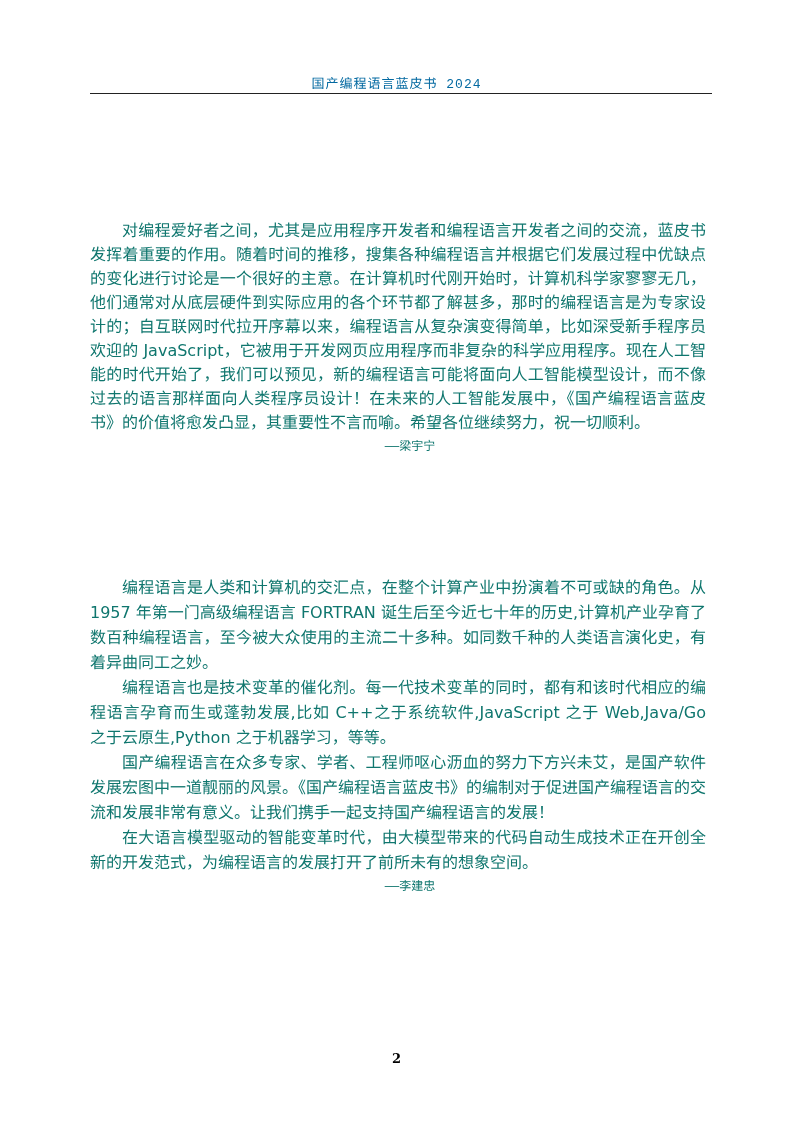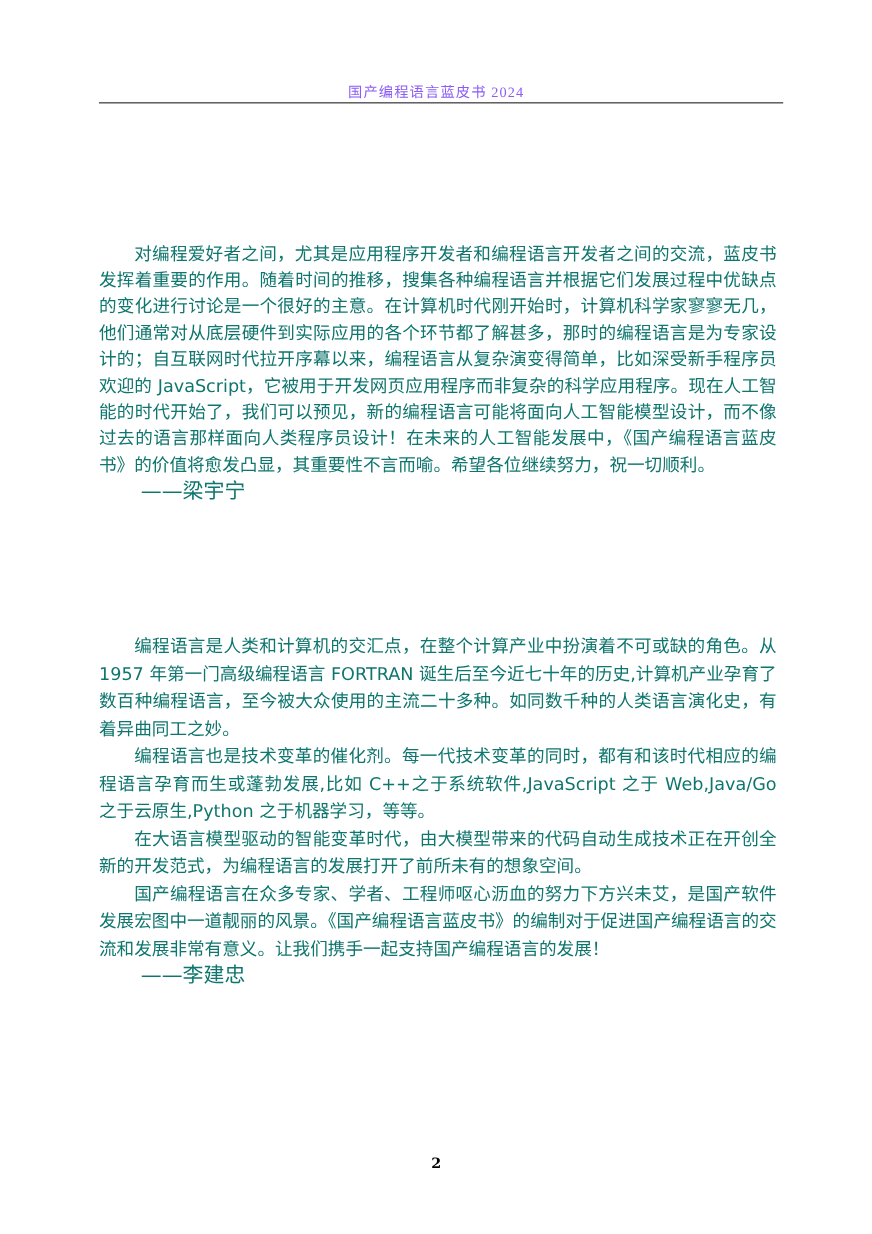--- a/index.html
+++ b/index.html
@@ -17,24 +17,24 @@
     color: #1c1c1c;
     font-family: "DejaVu Sans", sans-serif;
     overflow: hidden;
   }
   .doc-header-title {
     position: absolute;
     top: 73px;
     left: 0;
     width: 100%;
     text-align: center;
-    font-family: Liberation Serif, serif;
+    font-family: Liberation Mono, monospace;
     font-size: 13px;
     letter-spacing: 1px;
-    color: #8b5cf6;
+    color: #0369a1;
   }
   .doc-header-rule {
     position: absolute;
     top: 93px;
     left: 90px;
     width: 622px;
     height: 1px;
     background: #222222;
   }
   .foreword {
@@ -54,24 +54,25 @@
     top: 575px;
     line-height: 25px;
   }
   .foreword p {
     margin: 0;
     padding: 0;
     text-indent: 2em;
   }
   .signature {
     margin-top: 10px;
-    text-align: left;
+    text-align: center;
     text-indent: 0;
     padding-right: 42px;
-    font-size: 19px;
+    font-size: 12px;
+    font-family: Liberation Mono, monospace;
   }
   .page-number {
     position: absolute;
     top: 1051px;
     left: 0;
     width: 100%;
     text-align: center;
     font-family: "DejaVu Serif", serif;
     font-size: 13px;
     font-weight: bold;
@@ -88,20 +89,20 @@
   <div class="doc-header-rule"></div>
 
   <div class="foreword foreword-1">
     <p>对编程爱好者之间，尤其是应用程序开发者和编程语言开发者之间的交流，蓝皮书发挥着重要的作用。随着时间的推移，搜集各种编程语言并根据它们发展过程中优缺点的变化进行讨论是一个很好的主意。在计算机时代刚开始时，计算机科学家寥寥无几，他们通常对从底层硬件到实际应用的各个环节都了解甚多，那时的编程语言是为专家设计的；自互联网时代拉开序幕以来，编程语言从复杂演变得简单，比如深受新手程序员欢迎的 JavaScript，它被用于开发网页应用程序而非复杂的科学应用程序。现在人工智能的时代开始了，我们可以预见，新的编程语言可能将面向人工智能模型设计，而不像过去的语言那样面向人类程序员设计！在未来的人工智能发展中，《国产编程语言蓝皮书》的价值将愈发凸显，其重要性不言而喻。希望各位继续努力，祝一切顺利。</p>
     <p class="signature">——梁宇宁</p>
   </div>
 
   <div class="foreword foreword-2">
     <p>编程语言是人类和计算机的交汇点，在整个计算产业中扮演着不可或缺的角色。从 1957 年第一门高级编程语言 FORTRAN 诞生后至今近七十年的历史,计算机产业孕育了数百种编程语言，至今被大众使用的主流二十多种。如同数千种的人类语言演化史，有着异曲同工之妙。</p>
     <p>编程语言也是技术变革的催化剂。每一代技术变革的同时，都有和该时代相应的编程语言孕育而生或蓬勃发展,比如 C++之于系统软件,JavaScript 之于 Web,Java/Go 之于云原生,Python 之于机器学习，等等。</p>
+    <p>国产编程语言在众多专家、学者、工程师呕心沥血的努力下方兴未艾，是国产软件发展宏图中一道靓丽的风景。《国产编程语言蓝皮书》的编制对于促进国产编程语言的交流和发展非常有意义。让我们携手一起支持国产编程语言的发展！</p>
     <p>在大语言模型驱动的智能变革时代，由大模型带来的代码自动生成技术正在开创全新的开发范式，为编程语言的发展打开了前所未有的想象空间。</p>
-    <p>国产编程语言在众多专家、学者、工程师呕心沥血的努力下方兴未艾，是国产软件发展宏图中一道靓丽的风景。《国产编程语言蓝皮书》的编制对于促进国产编程语言的交流和发展非常有意义。让我们携手一起支持国产编程语言的发展！</p>
     <p class="signature">——李建忠</p>
   </div>
 
   <div class="page-number">2</div>
 
 </div>
 
 </body></html>

